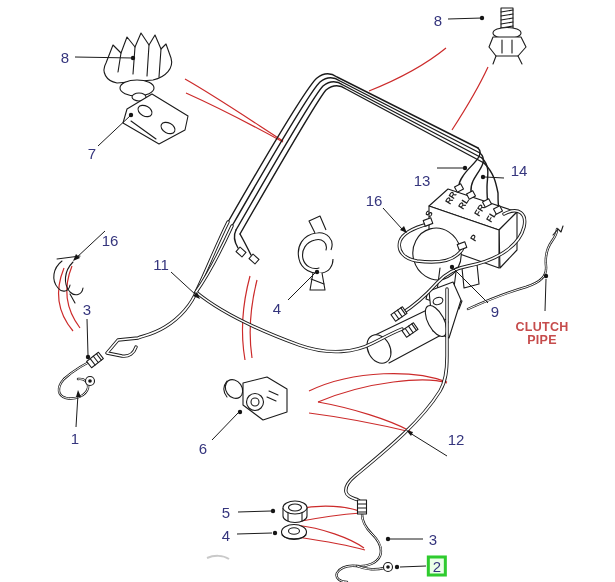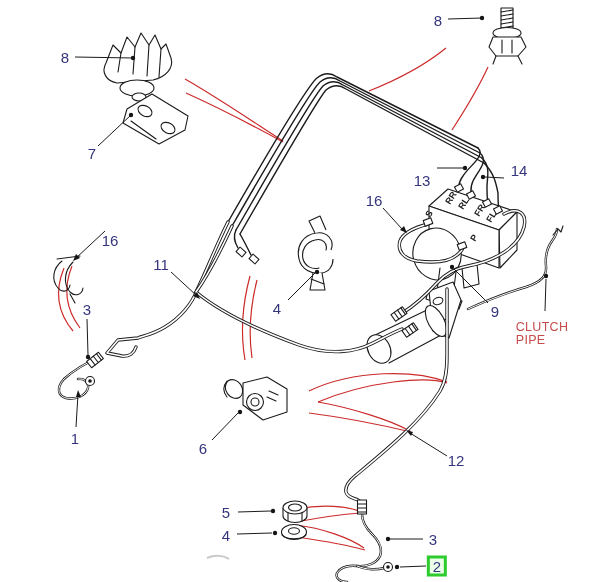--- a/index.html
+++ b/index.html
@@ -2,22 +2,22 @@
 <html><head>
 <meta charset="utf-8">
 <style>
   html,body{margin:0;padding:0;background:#fff;}
   #stage{position:relative;width:615px;height:582px;background:#ffffff;overflow:hidden;
          font-family:"Liberation Sans", sans-serif;}
   #stage svg{position:absolute;left:0;top:0;}
   .callout{position:absolute;transform:translate(-50%,-50%);font-size:15px;color:#35357d;
            line-height:15px;white-space:nowrap;}
   .callout.hl{background:#eaffe8;border:3px solid #2ecb2e;padding:0 3px;}
-  .clutch{position:absolute;transform:translate(-50%,-50%);color:#c64c4c;font-weight:normal;
-          font-size:12.5px;line-height:13px;text-align:left;letter-spacing:.3px;}
+  .clutch{position:absolute;transform:translate(-50%,-50%);color:#c64c4c;font-weight:bold;
+          font-size:12.5px;line-height:13px;text-align:center;letter-spacing:.3px;}
   
   .red{stroke:#cc2b2b;stroke-width:1.2;fill:none;}
   .ln{stroke:#1b1b1b;stroke-width:1.1;fill:none;stroke-linejoin:round;stroke-linecap:round;}
   .part{stroke:#1b1b1b;stroke-width:1.1;fill:#ffffff;stroke-linejoin:round;}
   .tube{stroke:#1b1b1b;stroke-width:3.4;fill:none;stroke-linecap:round;stroke-linejoin:round;}
   .tube-in{stroke:#ffffff;stroke-width:1.6;fill:none;stroke-linecap:round;stroke-linejoin:round;}
   .tube.thin{stroke-width:2.4;} .tube-in.thin{stroke-width:1.0;}
   .bline{stroke:#1b1b1b;stroke-width:1.4;fill:none;stroke-linecap:round;stroke-linejoin:round;}
   .leader{stroke:#1b1b1b;stroke-width:1;fill:none;}
   .dot{fill:#151515;stroke:none;}
@@ -269,21 +269,21 @@
 <span class="callout" style="left:110px;top:240px">16</span>
 <span class="callout" style="left:161px;top:264px">11</span>
 <span class="callout" style="left:87px;top:309px">3</span>
 <span class="callout" style="left:75px;top:438px">1</span>
 <span class="callout" style="left:277px;top:308px">4</span>
 <span class="callout" style="left:203px;top:448px">6</span>
 <span class="callout" style="left:374px;top:200px">16</span>
 <span class="callout" style="left:422px;top:180px">13</span>
 <span class="callout" style="left:519px;top:170px">14</span>
 <span class="callout" style="left:495px;top:311px">9</span>
-<span class="callout" style="left:456px;top:460px">12</span>
+<span class="callout" style="left:456px;top:439px">12</span>
 <span class="callout" style="left:226px;top:512px">5</span>
 <span class="callout" style="left:226px;top:535px">4</span>
 <span class="callout" style="left:433px;top:539px">3</span>
 <span class="callout hl" style="left:437px;top:566px">2</span>
 
 <div class="clutch" style="left:542px;top:334px">
   <div>CLUTCH</div>
   <div>PIPE</div>
 </div>
 

